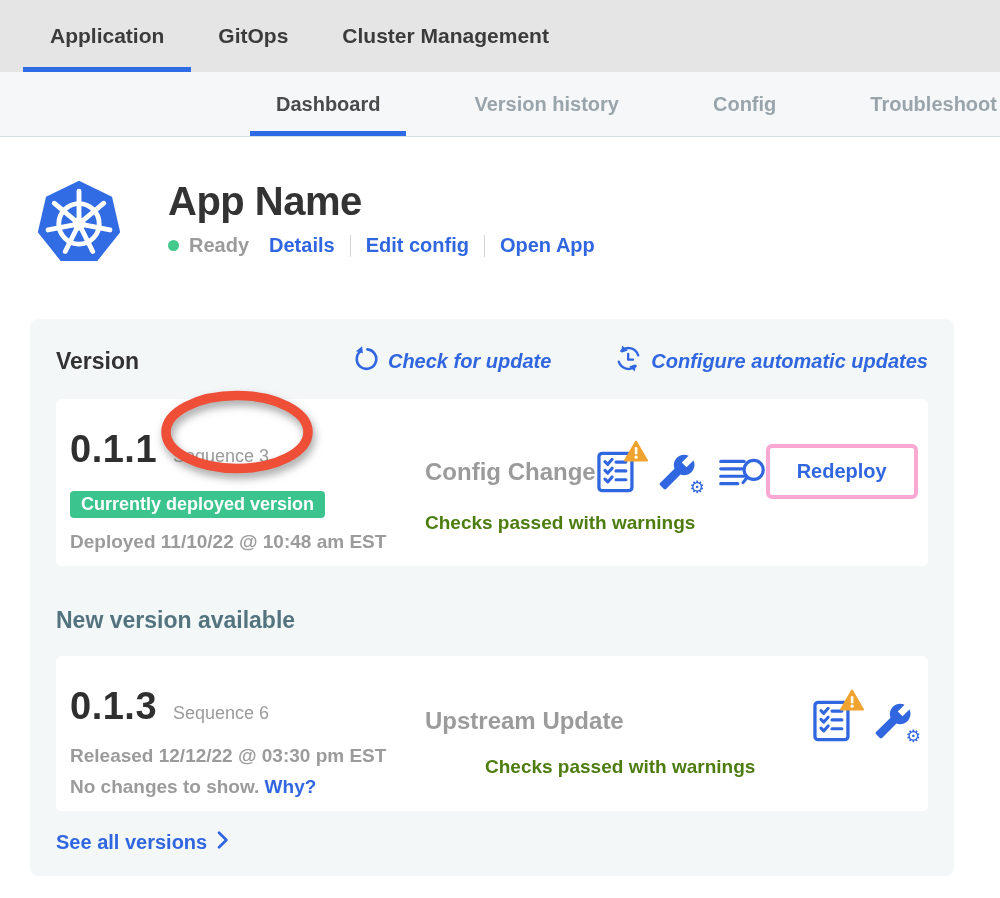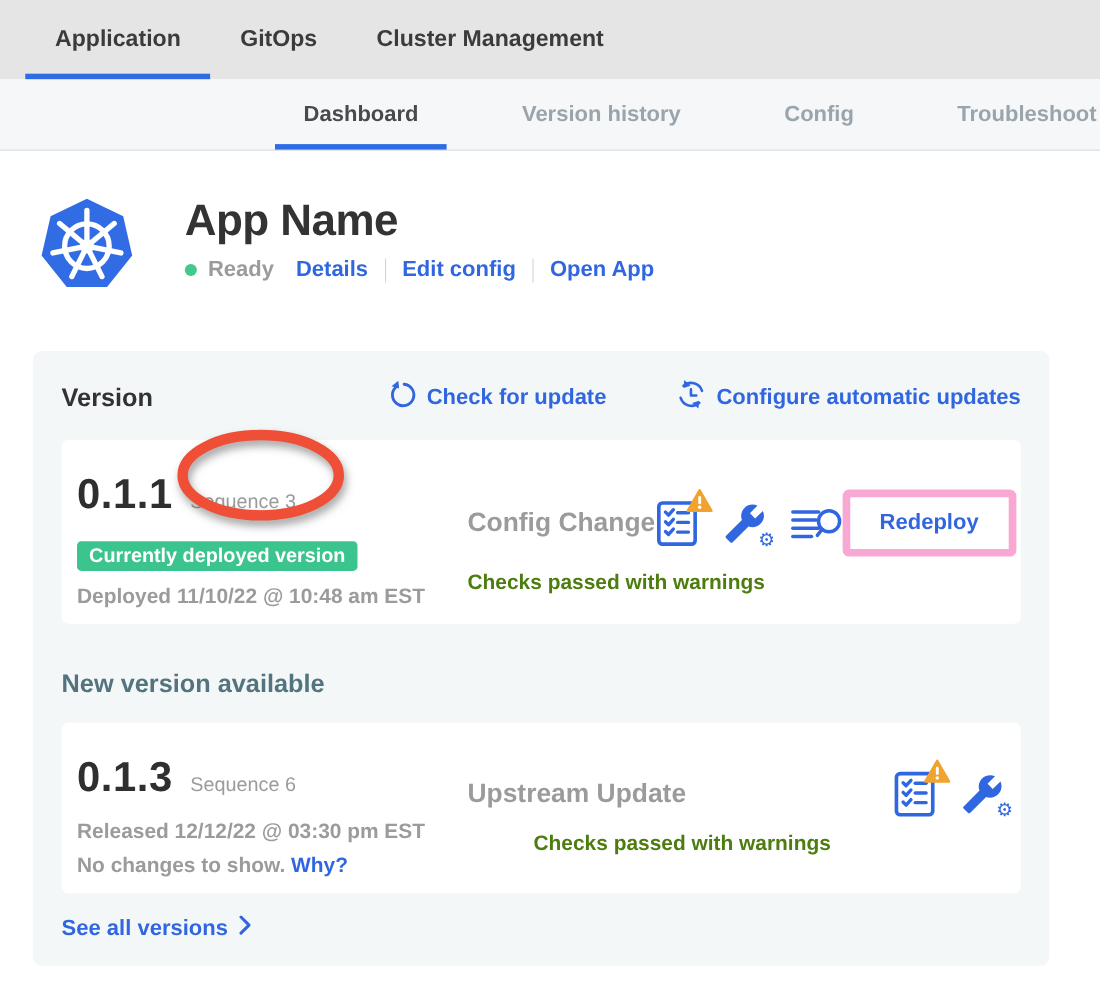--- a/index.html
+++ b/index.html
@@ -32,21 +32,21 @@
   .status-text { color:#9b9b9b; font-weight:600; margin-right:20px; }
   a.link { color:#3066e0; font-weight:600; text-decoration:none; cursor:pointer; }
   .vdiv { width:1px; height:22px; background:#d4d4d4; margin:0 15px; }
 
   
   .version-box { position:relative; margin:51px 0 0 30px; width:924px; background:#f4f7f8;
     border-radius:8px; padding:26px 26px 22px 26px; }
   .vb-header { display:flex; align-items:center; }
   .vb-heading { font-size:23px; font-weight:700; color:#323232; flex:1; }
   .vb-links { display:flex; align-items:center; gap:64px; }
-  .vb-link { display:flex; align-items:center; gap:9px; font-size:20px; }
+  .vb-link { display:flex; align-items:center; gap:9px; font-size:20px;font-style:italic; }
   .vb-link svg { flex:0 0 auto; }
 
   .card { background:#fff; border-radius:6px; margin-top:22px; padding:13px 16px 13px 14px;
     display:flex; align-items:flex-start; }
   .card-left { width:355px; flex:0 0 auto; }
   .ver-row { display:flex; align-items:baseline; }
   .ver-num { font-size:38px; font-weight:700; color:#2f2f2f; letter-spacing:0.5px;margin-top:16px; }
   .seq { font-size:18px; color:#9b9b9b; font-weight:400; margin-left:16px; }
   .badge { display:inline-block; margin-top:20px; background:#3cc48f; color:#fff;
     font-size:18px; font-weight:700; padding:3px 11px; border-radius:4px; }
@@ -61,21 +61,21 @@
   .iconwrap { position:relative; display:inline-flex; }
   .warn-badge { position:absolute; top:-10px; right:-12px; }
   .gear-glyph { position:absolute; right:-9px; bottom:-4px; font-size:17px; color:#3066e0;
     line-height:1; font-family:"DejaVu Sans", sans-serif; }
   .checks { font-size:19px; font-weight:700; color:#4d7c0f; text-align:left; margin-top:13px; }
   .checks-1 { padding-right:130px; }
   .checks-2 { padding-left:60px; }
 
   .btn { font-family:"Liberation Sans", sans-serif; font-size:20px; font-weight:700;
     border-radius:6px; padding:12px 27px; cursor:pointer; }
-  .btn-outline { background:#fff; border:7px solid #f9a8d4; color:#3066e0; }
+  .btn-outline { background:#fff; border:4px solid #f9a8d4; color:#3066e0; }
   .btn-solid { background:#3066e0; border:1px solid #2a5cc9; color:#fff; }
 
   .new-version { font-size:23px; font-weight:700; color:#53747f; margin-top:41px; }
   .see-all { display:inline-flex; align-items:center; gap:10px; margin-top:20px;
     font-size:20px; }
 
   
   .annotation { position:absolute; left:156px; top:386px; width:164px; height:94px;
     pointer-events:none; z-index:5; }
   .annotation svg { filter:drop-shadow(2px 5px 4px rgba(70,70,70,0.5)); }

